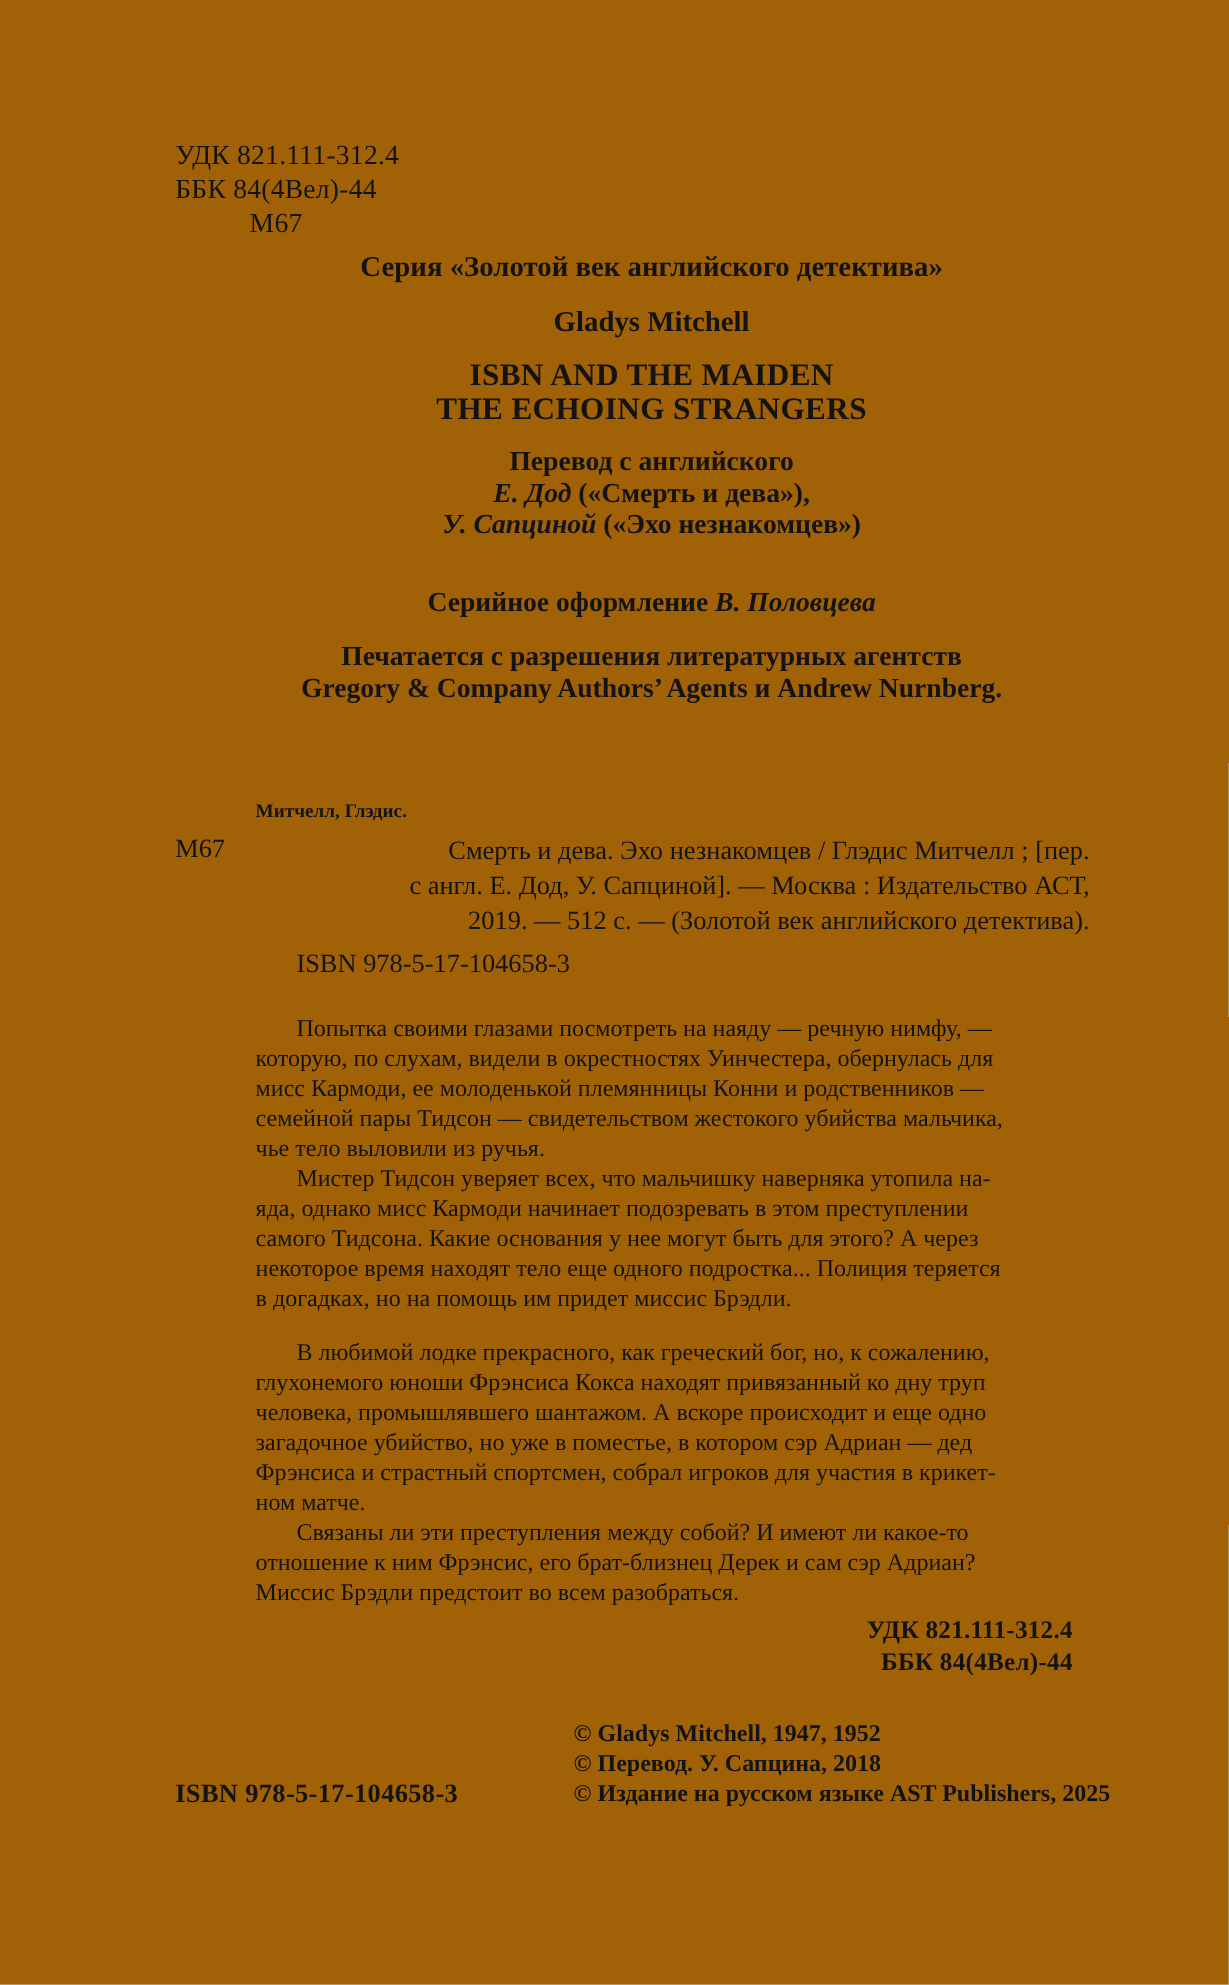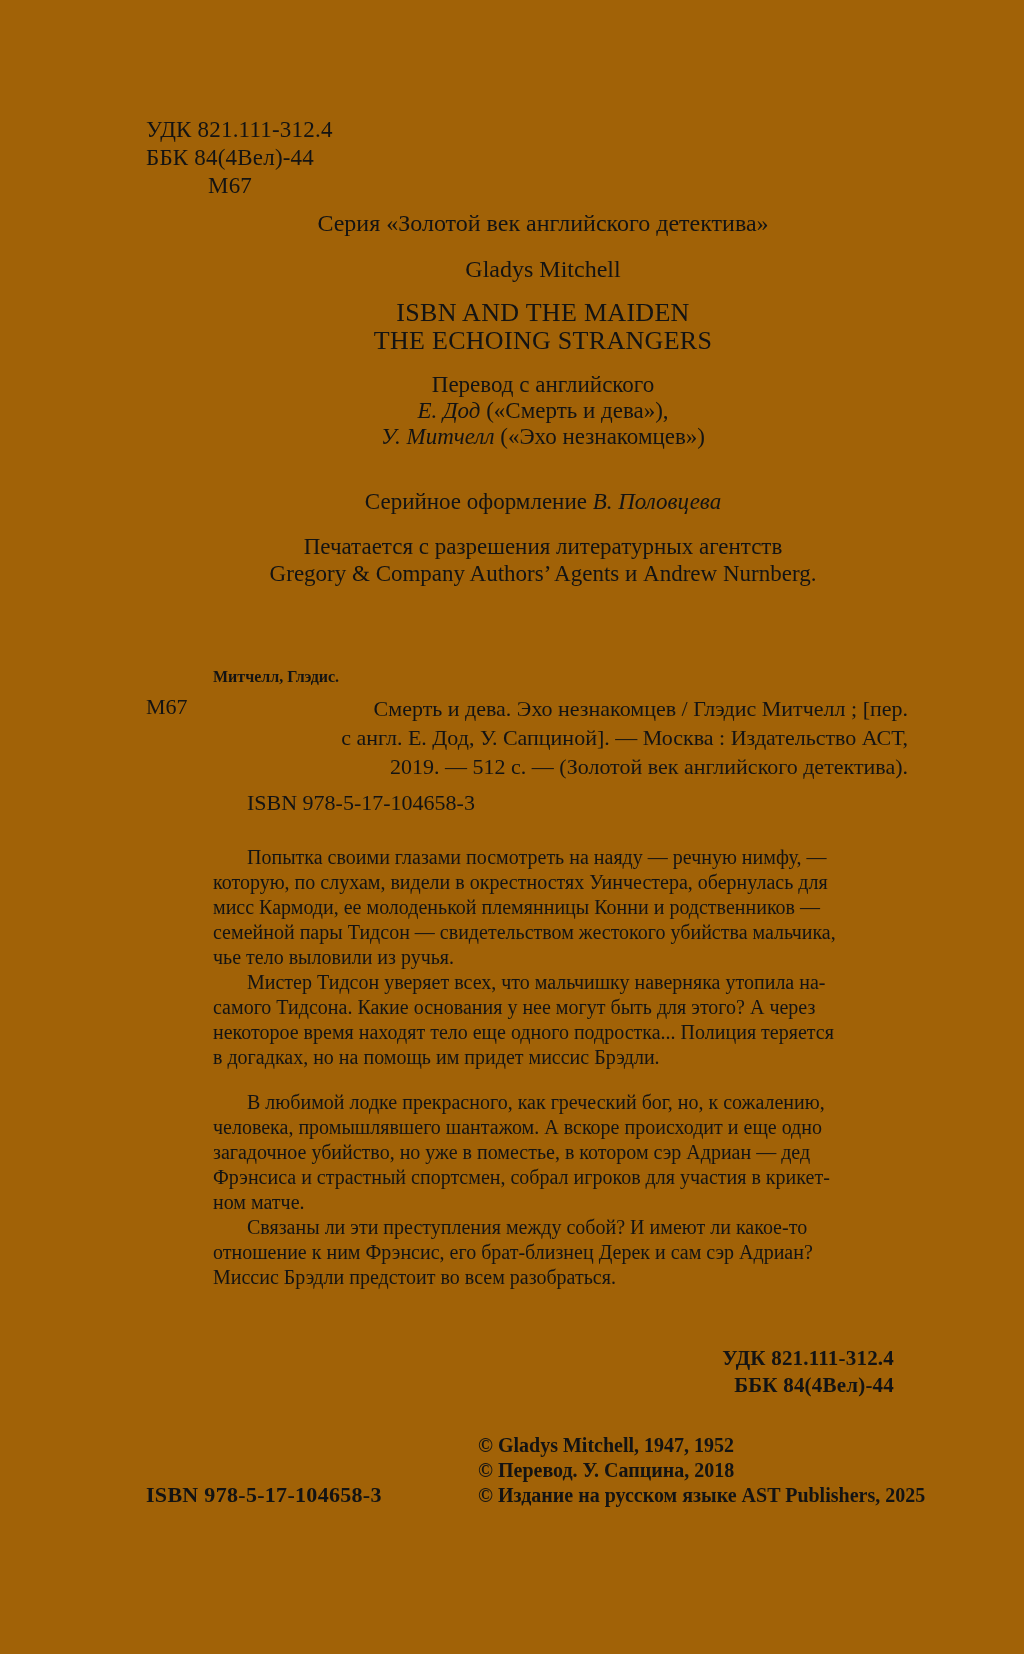--- a/index.html
+++ b/index.html
@@ -18,21 +18,21 @@
   .b{font-weight:bold;}
   .i{font-style:italic;margin-top:28px;}
   .center{text-align:center;}
   .right{text-align:right;}
 
   
   .top-codes{left:146px;top:116px;font-size:23px;line-height:28px;letter-spacing:0.2px;}
   .top-codes .m-shift{padding-left:62px;}
 
   
-  .cstack{left:213px;width:660px;}
+  .cstack{left:213px;width:660px;font-weight:bold;}
   .series-note{top:210px;font-size:24px;}
   .author-latin{top:256px;font-size:24px;}
   .orig-titles{top:299px;font-size:26px;line-height:28px;letter-spacing:0.3px;}
   .translation{top:372px;font-size:23px;line-height:26px;}
   .design-note{top:489px;font-size:23px;}
   .permission{top:533px;font-size:23px;line-height:27px;}
 
   
   .bib-heading{left:213px;top:668px;font-size:16px;}
   .bib-code{left:146px;top:694px;font-size:22px;}
@@ -66,21 +66,21 @@
   <div class="abs cstack author-latin center">Gladys Mitchell</div>
 
   <div class="abs cstack orig-titles center">
     <div>ISBN AND THE MAIDEN</div>
     <div>THE ECHOING STRANGERS</div>
   </div>
 
   <div class="abs cstack translation center">
     <div>Перевод с английского</div>
     <div><span class="i">Е. Дод</span><span> («Смерть и дева»),</span></div>
-    <div><span class="i">У. Митчелл</span><span> («Эхо незнакомцев»)</span></div>
+    <div><span class="i">У. Сапциной</span><span> («Эхо незнакомцев»)</span></div>
   </div>
 
   <div class="abs cstack design-note center"><span>Серийное оформление </span><span class="i">В. Половцева</span></div>
 
   <div class="abs cstack permission center">
     <div>Печатается с разрешения литературных агентств</div>
     <div>Gregory &amp; Company Authors’ Agents и Andrew Nurnberg.</div>
   </div>
 
   <div class="abs bib-heading b">Митчелл, Глэдис.</div>
@@ -95,27 +95,29 @@
   <div class="abs annotation">
     <div>
       <div class="line indent" style="transform: scaleX(1);">Попытка своими глазами посмотреть на наяду — речную нимфу, —</div>
       <div class="line" style="transform: scaleX(1);">которую, по слухам, видели в окрестностях Уинчестера, обернулась для</div>
       <div class="line" style="transform: scaleX(1);">мисс Кармоди, ее молоденькой племянницы Конни и родственников —</div>
       <div class="line" style="transform: scaleX(1);">семейной пары Тидсон — свидетельством жестокого убийства мальчика,</div>
       <div class="line">чье тело выловили из ручья.</div>
     </div>
     <div>
       <div class="line indent" style="transform: scaleX(1);">Мистер Тидсон уверяет всех, что мальчишку наверняка утопила на-</div>
+      <div class="line" style="transform: scaleX(1);">яда, однако мисс Кармоди начинает подозревать в этом преступлении</div>
       <div class="line" style="transform: scaleX(1);">самого Тидсона. Какие основания у нее могут быть для этого? А через</div>
       <div class="line" style="transform: scaleX(1);">некоторое время находят тело еще одного подростка... Полиция теряется</div>
       <div class="line">в догадках, но на помощь им придет миссис Брэдли.</div>
     </div>
     <div class="gap"></div>
     <div>
       <div class="line indent" style="transform: scaleX(1);">В любимой лодке прекрасного, как греческий бог, но, к сожалению,</div>
+      <div class="line" style="transform: scaleX(1);">глухонемого юноши Фрэнсиса Кокса находят привязанный ко дну труп</div>
       <div class="line" style="transform: scaleX(1);">человека, промышлявшего шантажом. А вскоре происходит и еще одно</div>
       <div class="line" style="transform: scaleX(1);">загадочное убийство, но уже в поместье, в котором сэр Адриан — дед</div>
       <div class="line" style="transform: scaleX(1);">Фрэнсиса и страстный спортсмен, собрал игроков для участия в крикет-</div>
       <div class="line">ном матче.</div>
     </div>
     <div>
       <div class="line indent" style="transform: scaleX(1);">Связаны ли эти преступления между собой? И имеют ли какое-то</div>
       <div class="line" style="transform: scaleX(1);">отношение к ним Фрэнсис, его брат-близнец Дерек и сам сэр Адриан?</div>
       <div class="line">Миссис Брэдли предстоит во всем разобраться.</div>
     </div>

